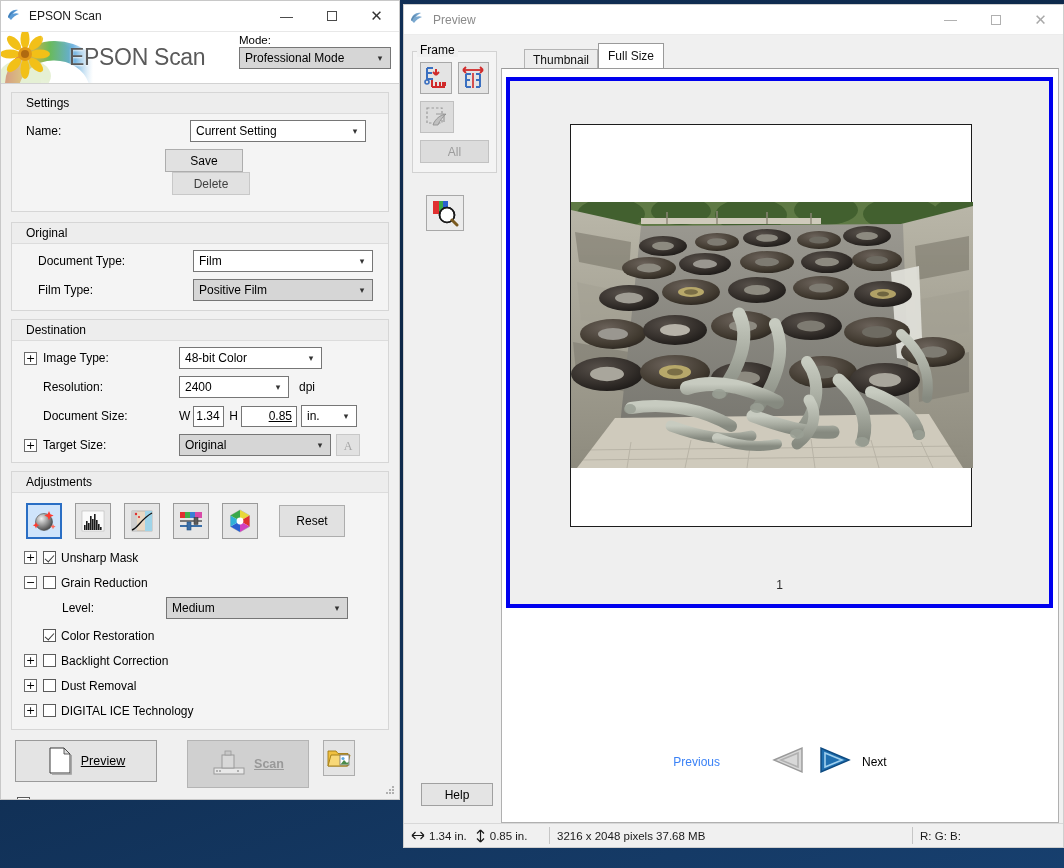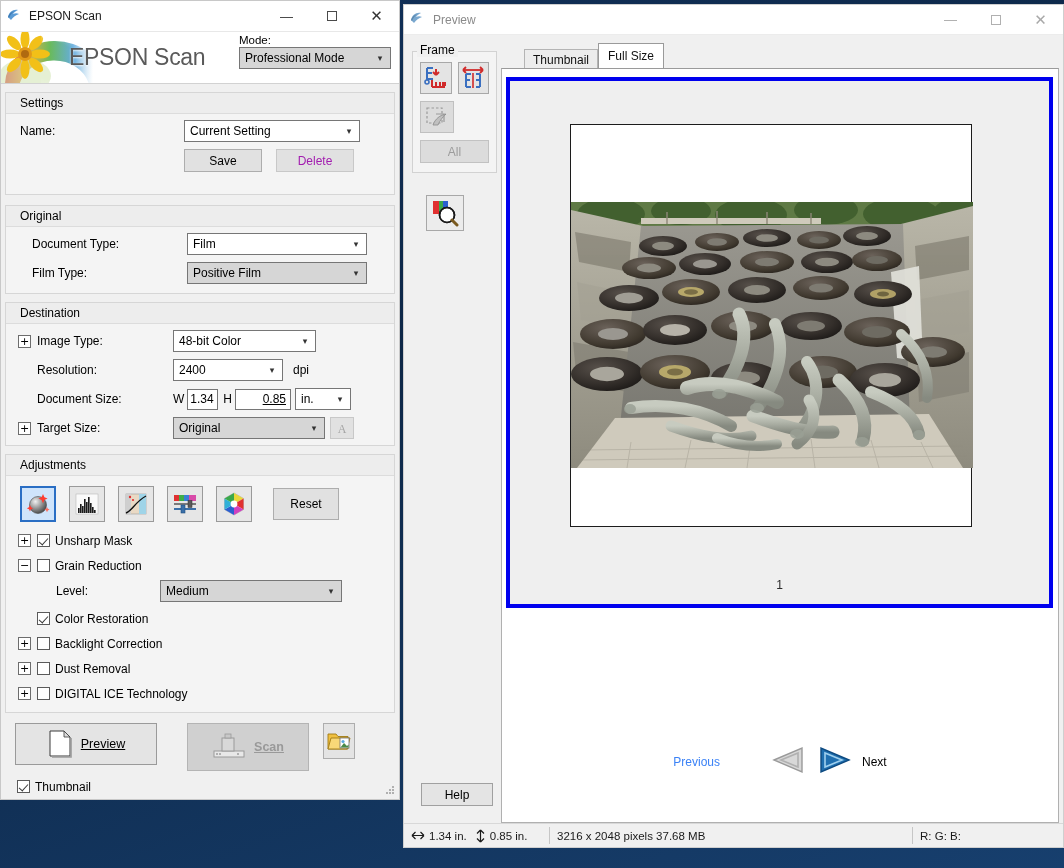--- a/index.html
+++ b/index.html
@@ -76,26 +76,26 @@
     height: 21px; border: 1px solid #767676; background: #fff;
     font-size: 12px; text-align: right; padding: 2px 4px 0 2px;
     color: #000;
   }
   .btn {
     border: 1px solid #adadad; background: #e1e1e1;
     font-size: 12px; color: #000; height: 23px;
     display: flex; align-items: center; justify-content: center;
     cursor: default;
   }
-  .btn.disabled { color: #a21caf; background: #e1e1e1; border-color: #c8c8c8; }
+  .btn.disabled { color: #404040; background: #e1e1e1; border-color: #c8c8c8; }
 
   
   .grp {
-    margin: 0 4px; border: 1px solid #d6d6d6; background: #f4f4f4;
-    position: relative; padding: 0 6px 20px 6px;
+    margin: 0 10px; border: 1px solid #d6d6d6; background: #f4f4f4;
+    position: relative; padding: 0 6px 14px 6px;
   }
   .grp-head {
     background: #ededed; border-bottom: 1px solid #dcdcdc;
     margin: 0 -6px 6px -6px; padding: 3px 0 3px 14px;
     font-size: 12px; color: #000;
   }
   .content-area {
     flex: 1; background: #f0f0f0; position: relative; overflow: hidden;
   }
   .row { display: flex; align-items: center; margin-bottom: 7px; }
@@ -303,21 +303,21 @@
 
     <div class="grp" style="margin-top:8px;">
       <div class="grp-head">Settings</div>
       <div class="row" style="padding-left:8px;">
         <div class="row-label" style="width:164px;">Name:</div>
         <div class="combo" style="width:176px;">
           <span class="cval">Current Setting</span>
           <span class="carrow">▾</span>
         </div>
       </div>
-      <div class="row" style="padding-left:8px; margin-bottom:2px;">
+      <div class="row" style="padding-left:8px; margin-bottom:2px;flex-direction:column;">
         <div style="width:164px;"></div>
         <div class="btn" style="width:78px;">Save</div>
         <div class="btn disabled" style="width:78px; margin-left:14px;">Delete</div>
       </div>
     </div>
 
     <div class="grp" style="margin-top:10px; padding-bottom:2px;">
       <div class="grp-head">Original</div>
       <div class="row" style="padding-left:20px;">
         <div class="row-label" style="width:155px;">Document Type:</div>

